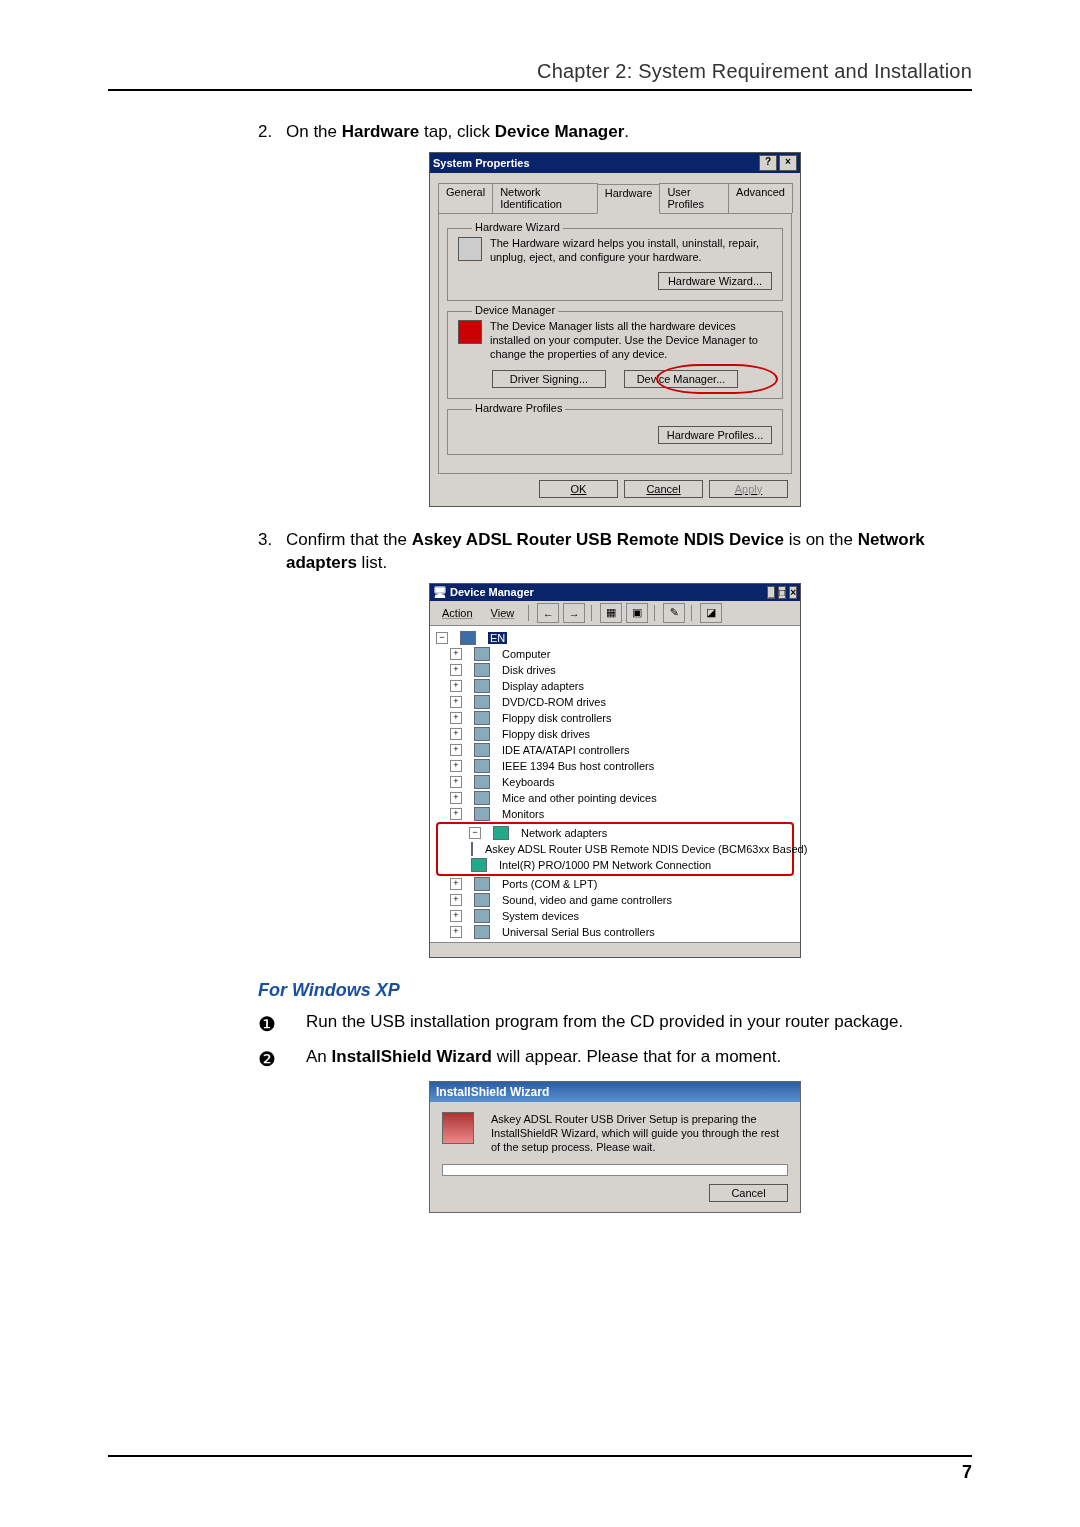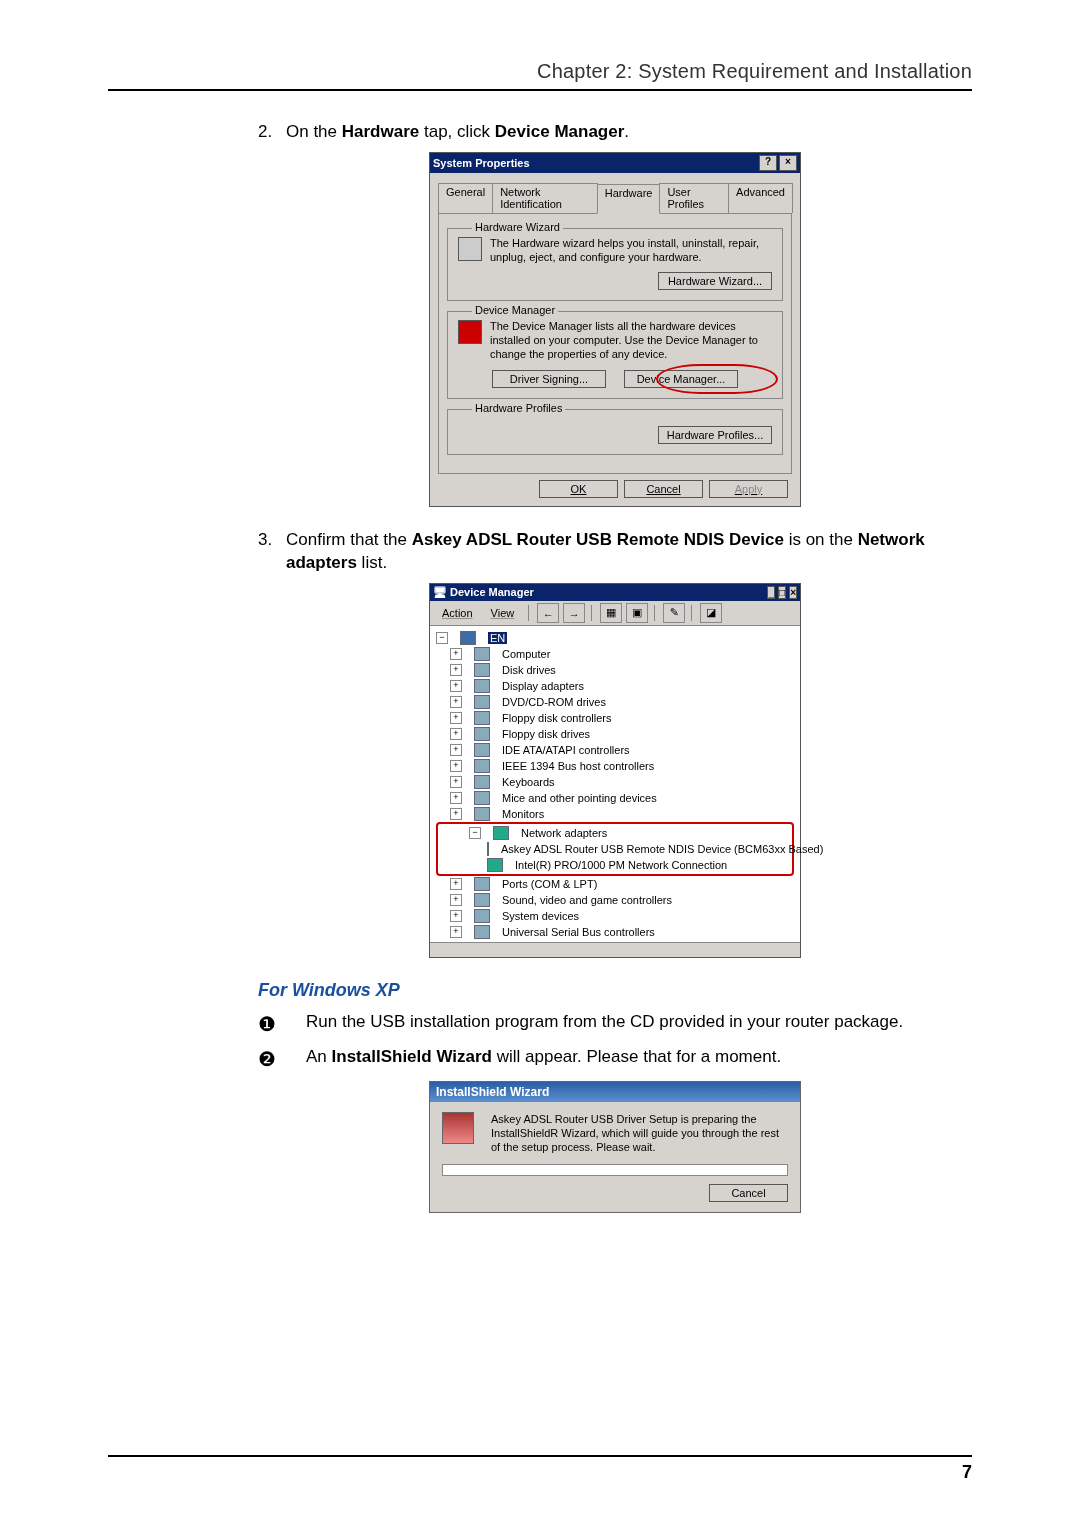--- a/index.html
+++ b/index.html
@@ -97,21 +97,21 @@
   .node .pm.plus::before{content:"+";}
   .node.depth1{padding-left:14px;}
   .node.depth2{padding-left:30px;}
   .node.depth3{padding-left:48px;}
   .tico{width:14px;height:12px;display:inline-block;background:#8ab;border:1px solid #667;}
   .tico.pc{background:#3a6ea5;}
   .tico.net{background:#2a8;}
   .sel-node{background:#0a246a;color:#fff;padding:0 2px;}
   .red-box{border:2px solid #c00;border-radius:4px;padding:1px 1px;}
   .red-box .node{padding-left:30px;}
-  .red-box .node.depth3{padding-left:48px;}
+  .red-box .node.depth3{padding-left:32px;}
   .dm-status{height:14px;background:#d6d3ce;border-top:1px solid #888;}
 
   
   .is-dialog{width:370px;border:1px solid #666;background:#d6d3ce;font-family:Tahoma,Arial,sans-serif;font-size:11px;}
   .is-title{background:linear-gradient(#2b5fa4,#5a8fd0);color:#fff;font-weight:bold;padding:3px 6px;font-size:12px;}
   .is-body{padding:10px 12px 10px;display:flex;gap:17px;}
   .is-body .ico-cd{width:30px;height:30px;border:1px solid #666;background:linear-gradient(#a33,#e88);flex:0 0 30px;}
   .is-body .txt{flex:1;line-height:1.3;}
   .is-progress{height:10px;border:1px solid #888;background:#fff;margin:0 12px 8px;}
   .is-footer{display:flex;justify-content:flex-end;padding:0 12px 10px;}

